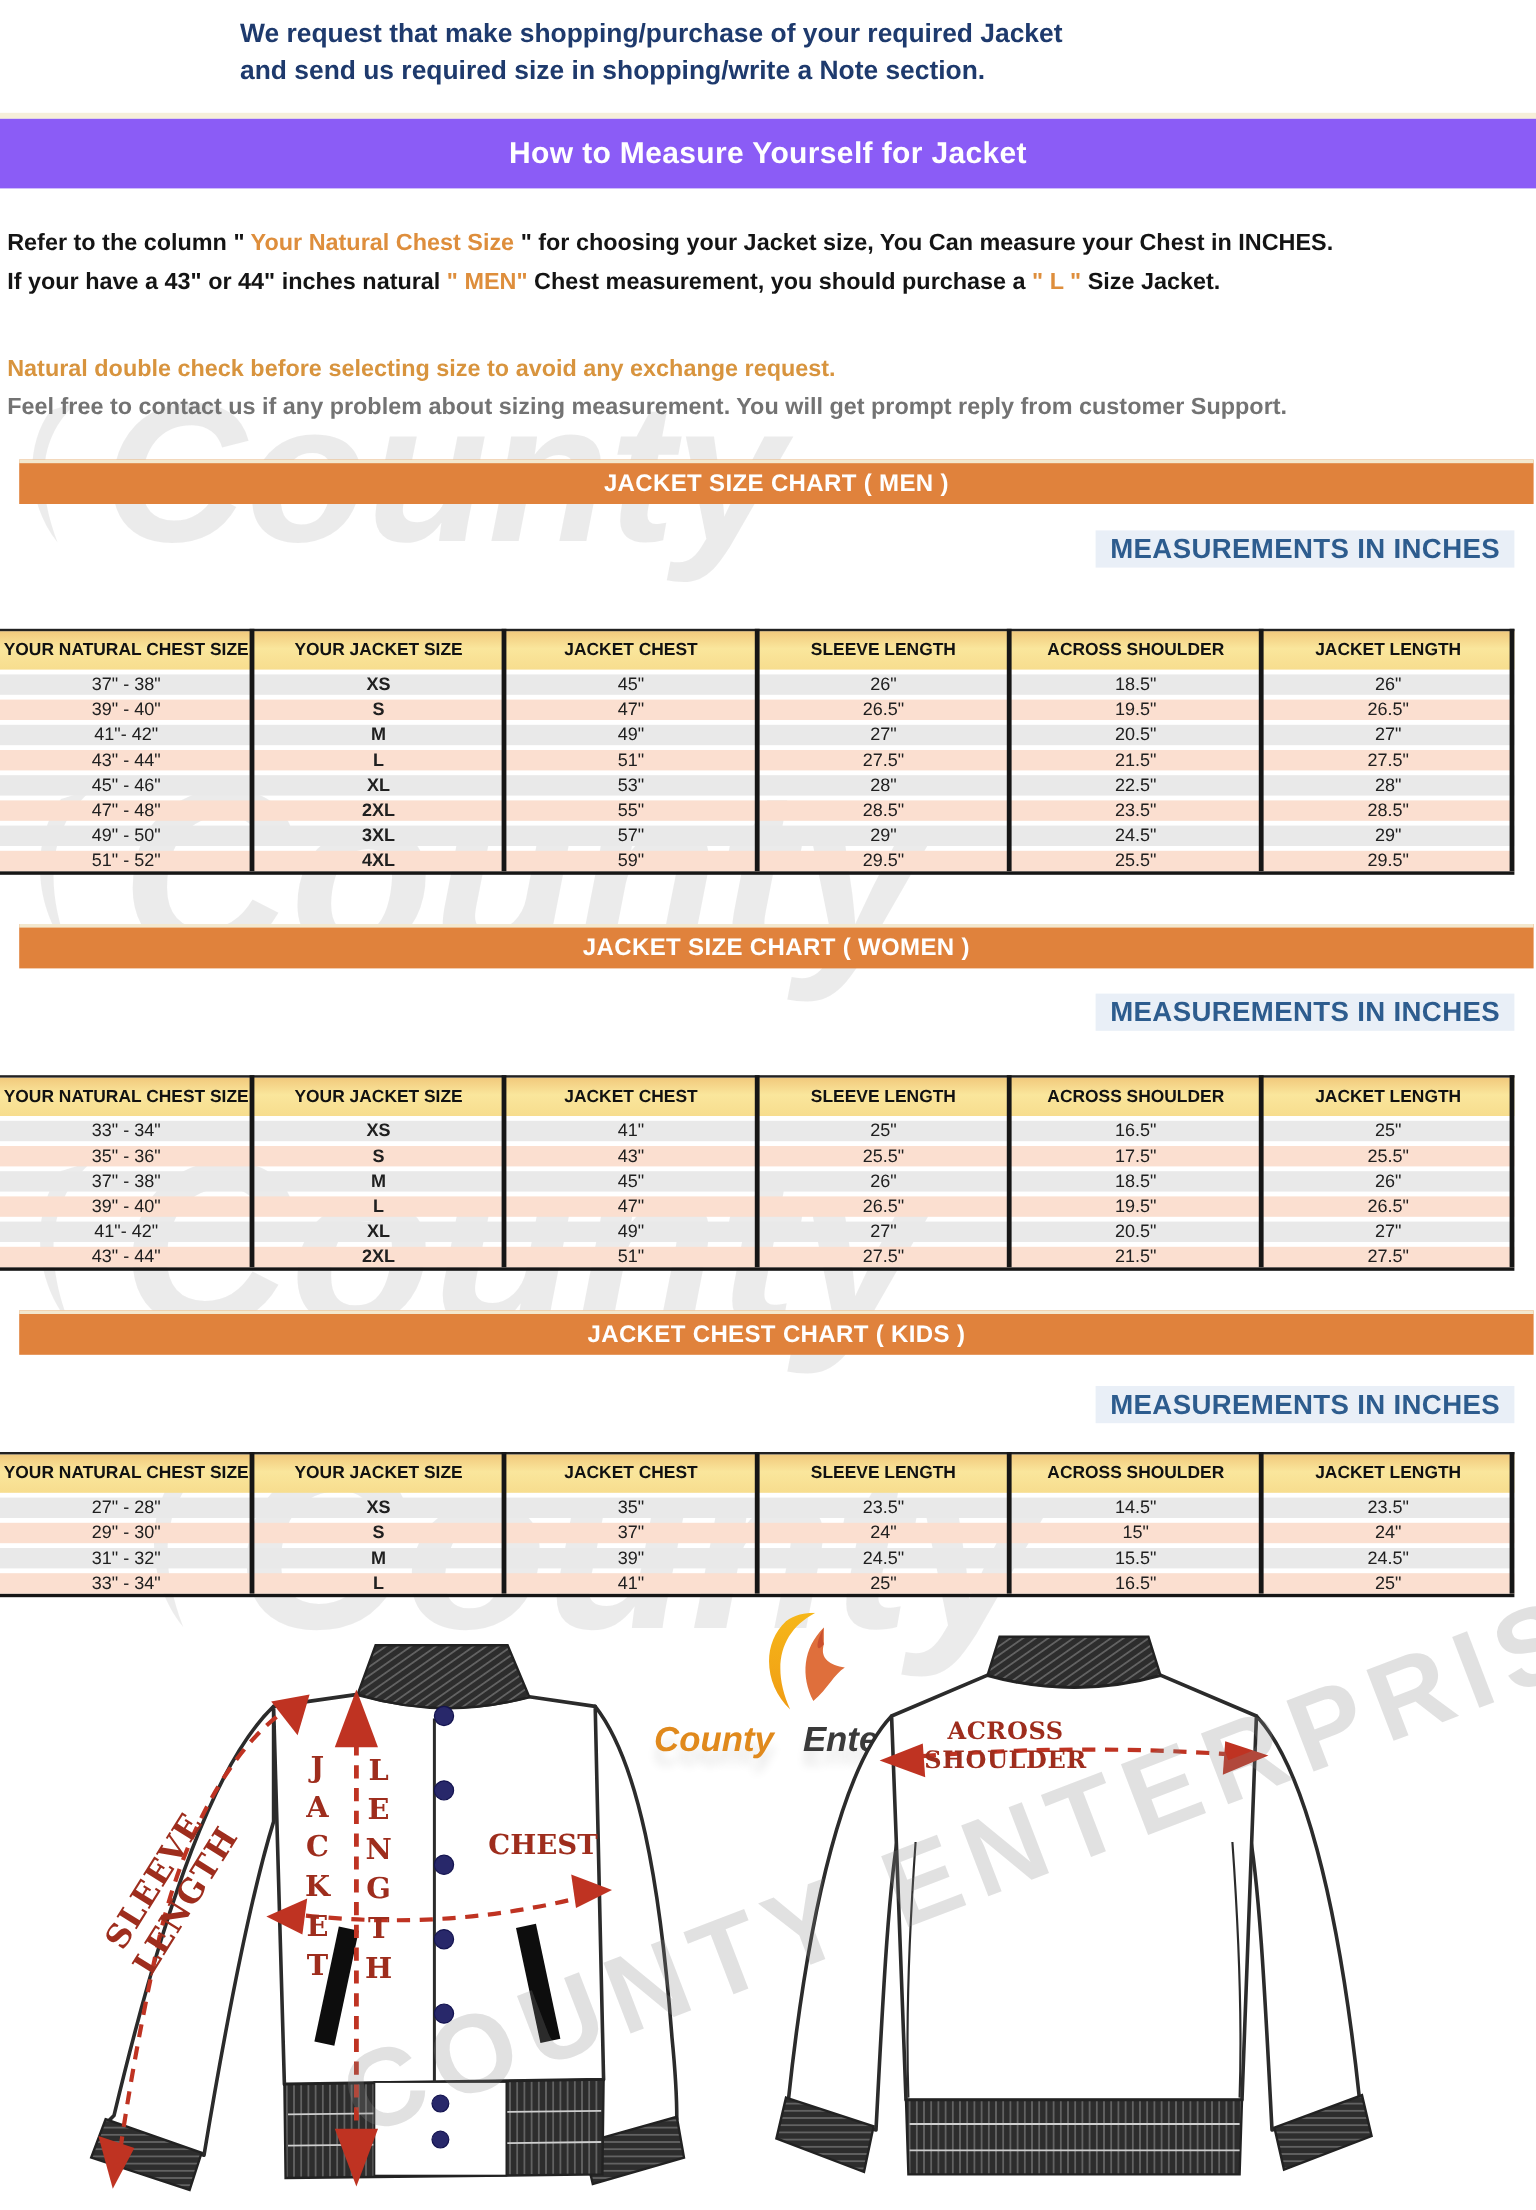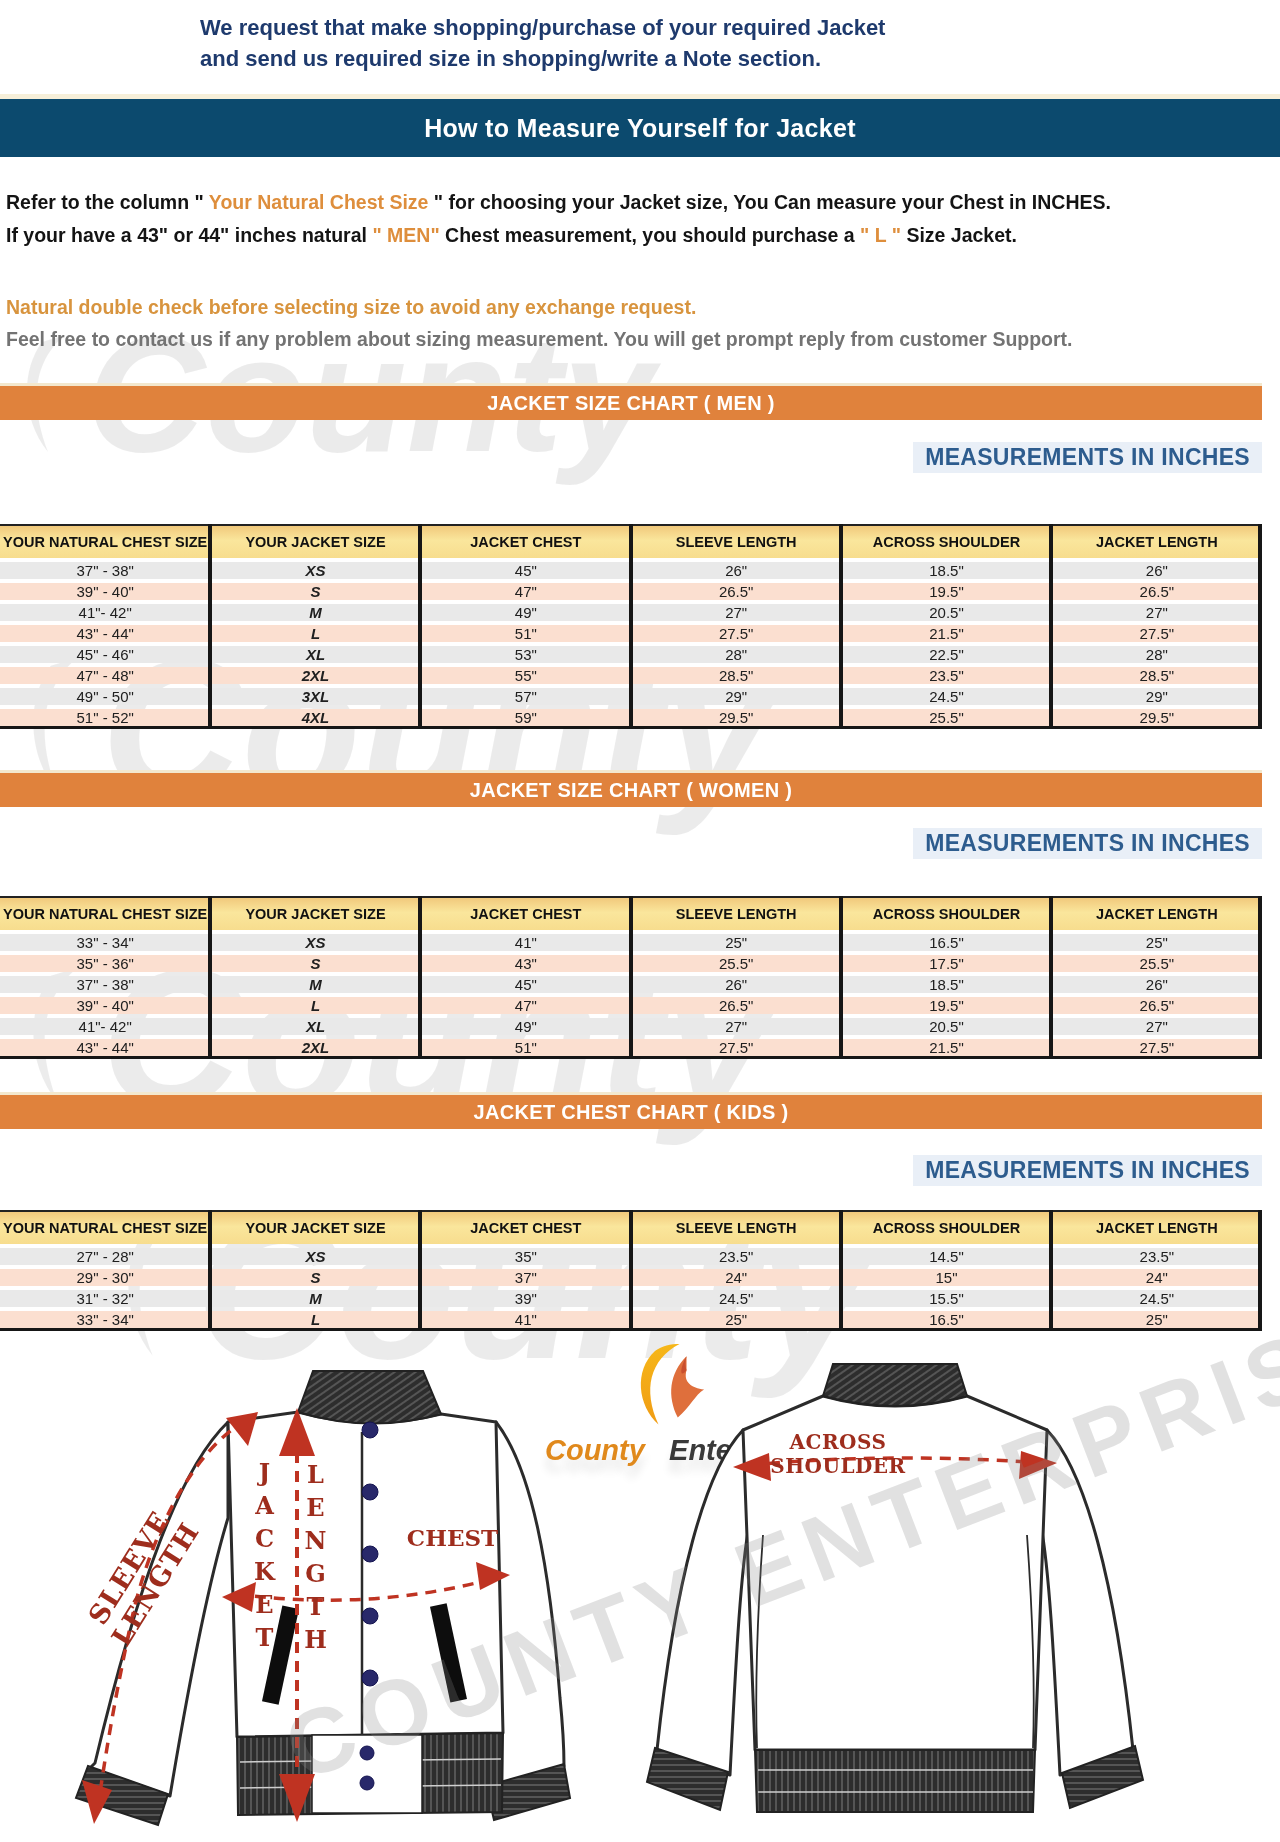--- a/index.html
+++ b/index.html
@@ -5,24 +5,24 @@
   html,body{margin:0;padding:0;background:#ffffff;}
   .page{position:relative;width:1280px;height:1842px;background:#fff;overflow:hidden;
         font-family:"Liberation Sans",sans-serif;color:#1a1a1a;}
   .abs{position:absolute;}
 
   
   .intro{top:12px;left:200px;color:#1e3a6d;font-size:22px;font-weight:bold;line-height:31px;z-index:1;}
 
   
   .cream{top:94px;left:0;width:100%;height:5px;background:#f6efd9;z-index:1;}
-  .howto{top:99px;left:0;width:100%;height:58px;background:#0c4a6e;color:#fff;
+  .howto{top:99px;left:0;width:100%;height:58px;background:#8b5cf6;color:#fff;
          display:flex;align-items:center;justify-content:center;
          font-size:25px;font-weight:bold;letter-spacing:.3px;z-index:1;}
-  .section-banner{left:0;width:1262px;height:34px;background:#e0823c;border-top:3px solid #f3e8ce;
+  .section-banner{left:16px;width:1262px;height:34px;background:#e0823c;border-top:3px solid #f3e8ce;
          color:#fff;font-weight:bold;font-size:20px;letter-spacing:.3px;
          display:flex;align-items:center;justify-content:center;z-index:1;}
 
   
   .para{left:6px;top:186px;font-size:19.5px;font-weight:bold;line-height:33px;color:#141414;z-index:1;}
   .pt-dark{color:#141414;}
   .pt-orange{color:#de8e3c;}
   .note{left:6px;font-size:19.5px;font-weight:bold;z-index:1;}
   .note-orange{top:296px;color:#d8943e;}
   .note-black{top:328px;color:#737373;}
@@ -35,21 +35,21 @@
   
   .sizetable{left:0;width:1262px;z-index:1;border-bottom:3px solid #161616;}
   .thead{display:grid;grid-template-columns:repeat(6,1fr);border-top:2px solid #222;
          background:linear-gradient(#f1c97c,#fae69c 45%,#f7dd8e);height:32px;margin-bottom:4px;}
   .th{display:flex;align-items:center;justify-content:center;font-size:14.5px;font-weight:bold;color:#111;}
   .tr{display:grid;grid-template-columns:repeat(6,1fr);height:17px;margin-bottom:4px;}
   .tr:last-child{margin-bottom:0;}
   .tr.even{background:#e9e9e9;}
   .tr.odd{background:#fbdfd0;}
   .td{display:flex;align-items:center;justify-content:center;font-size:15px;color:#202020;}
-  .td.sz{font-weight:bold;font-style:italic;}
+  .td.sz{font-weight:bold;}
   .vb{position:absolute;top:0;bottom:0;width:4px;background:#161616;}
 
   
   .wm{position:absolute;z-index:0;display:flex;align-items:center;opacity:.13;color:#6f6f6f;
       font-style:italic;font-weight:bold;white-space:nowrap;pointer-events:none;}
   .wm svg{margin-right:6px;}
   .wm-big{position:absolute;z-index:2;left:290px;top:1700px;transform:rotate(-21deg);
       transform-origin:left center;font-size:92px;font-weight:bold;letter-spacing:10px;
       color:rgba(135,135,135,.25);white-space:nowrap;pointer-events:none;}
 

